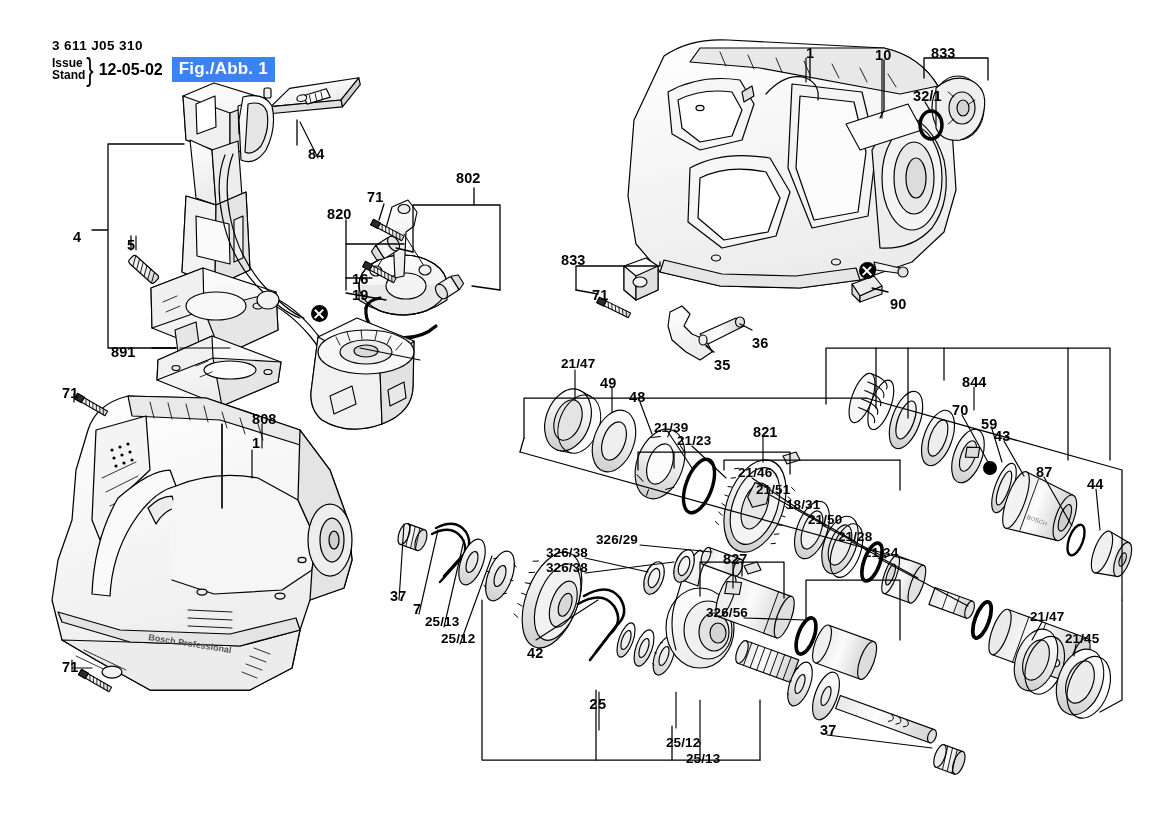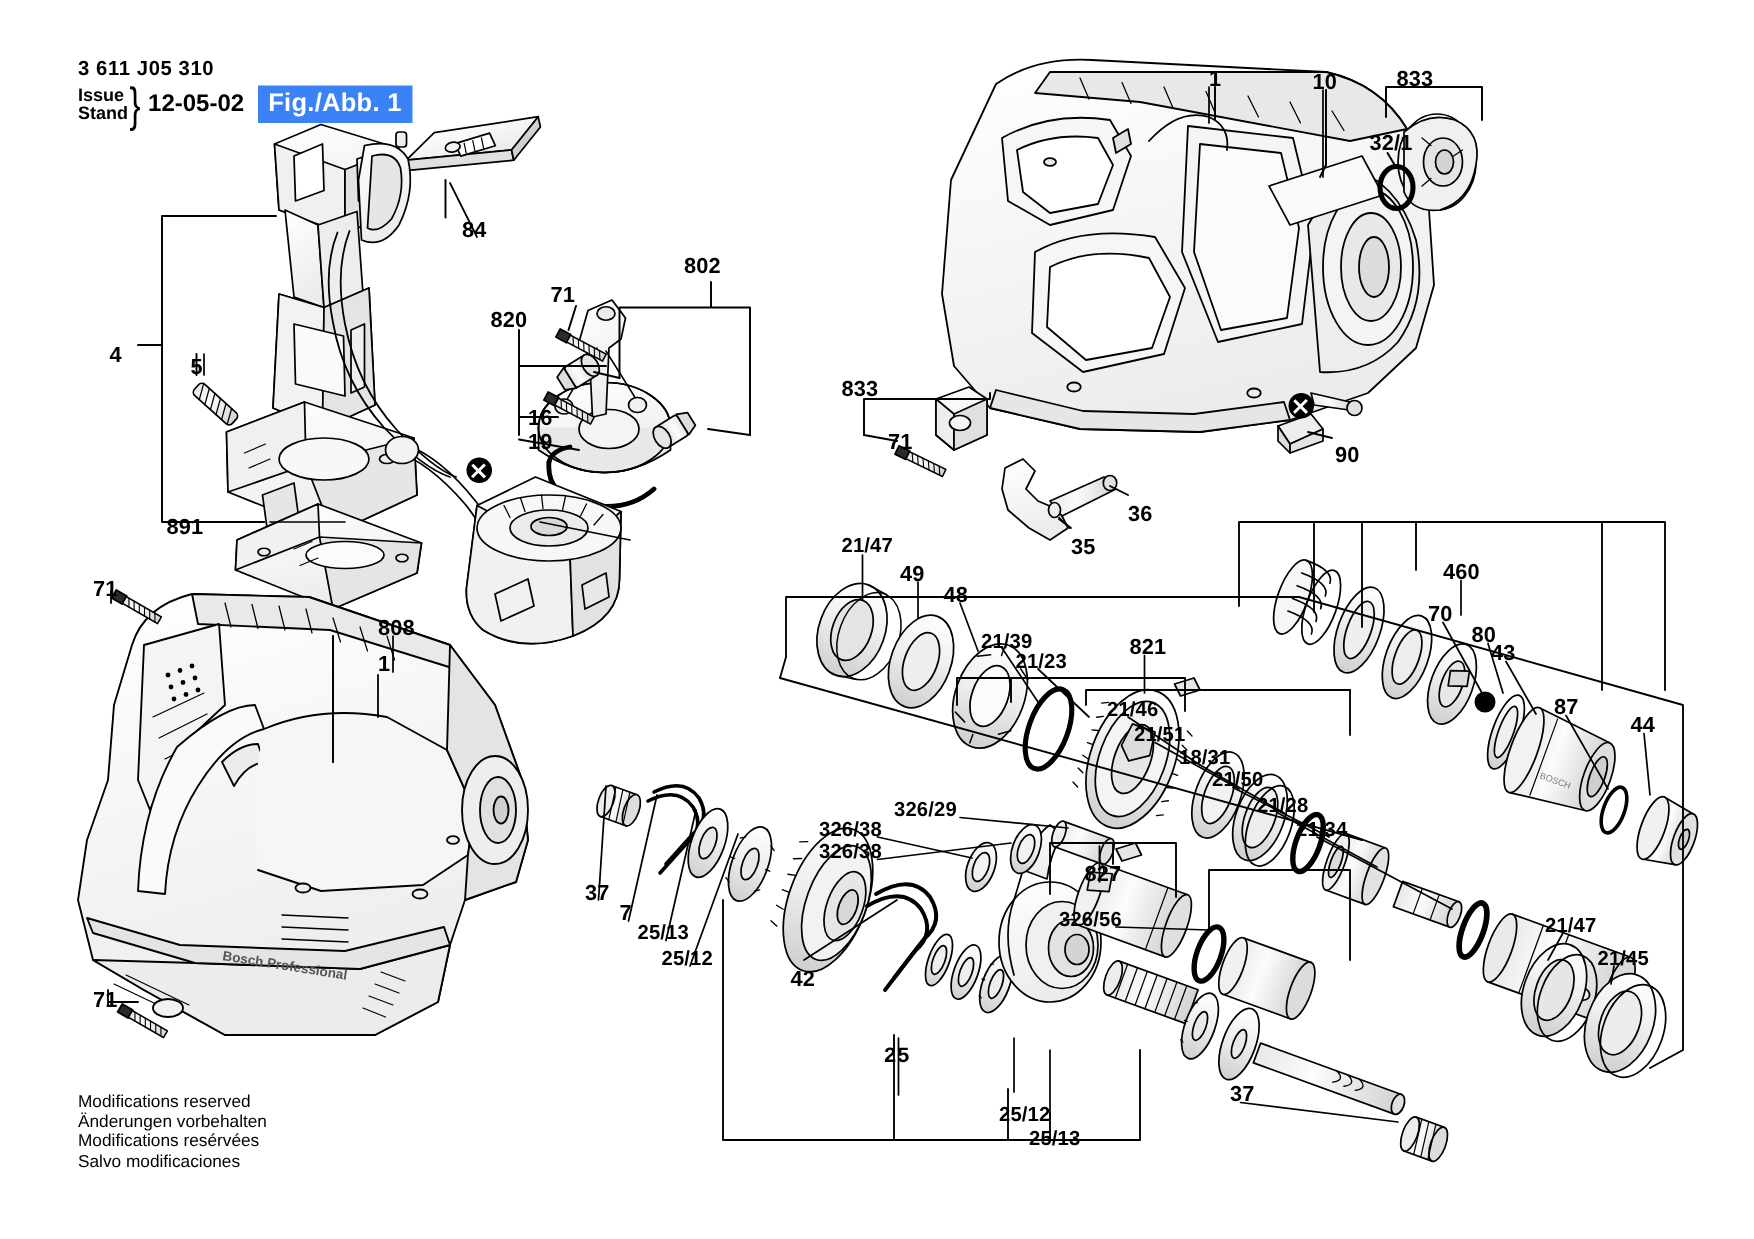--- a/index.html
+++ b/index.html
@@ -709,48 +709,42 @@
       <div class="cal" style="left: 629px; top: 390px;">48</div>
       <div class="cal sm" style="left: 654px; top: 421px;">21/39</div>
       <div class="cal sm" style="left: 677px; top: 434px;">21/23</div>
       <div class="cal" style="left: 753px; top: 425px;">821</div>
       <div class="cal sm" style="left: 738px; top: 466px;">21/46</div>
       <div class="cal sm" style="left: 756px; top: 483px;">21/51</div>
       <div class="cal sm" style="left: 786px; top: 498px;">18/31</div>
       <div class="cal sm" style="left: 808px; top: 513px;">21/50</div>
       <div class="cal sm" style="left: 838px; top: 530px;">21/28</div>
       <div class="cal sm" style="left: 864px; top: 546px;">21/34</div>
-      <div class="cal" style="left: 962px; top: 375px;">460</div>
+      <div class="cal" style="left: 962px; top: 375px;">844</div>
       <div class="cal" style="left: 952px; top: 403px;">70</div>
-      <div class="cal" style="left: 981px; top: 417px;">80</div>
+      <div class="cal" style="left: 981px; top: 417px;">59</div>
       <div class="cal" style="left: 994px; top: 429px; text-align: center;">43</div>
       <div class="cal" style="left: 1036px; top: 465px;">87</div>
       <div class="cal" style="left: 1087px; top: 477px;">44</div>
       <div class="cal" style="left: 390px; top: 589px;">37</div>
       <div class="cal" style="left: 413px; top: 602px;">7</div>
       <div class="cal sm" style="left: 425px; top: 615px;">25/13</div>
       <div class="cal sm" style="left: 441px; top: 632px;">25/12</div>
       <div class="cal" style="left: 527px; top: 646px;">42</div>
       <div class="cal sm" style="left: 546px; top: 546px;">326/38</div>
       <div class="cal sm" style="left: 546px; top: 561px;">326/38</div>
       <div class="cal sm" style="left: 596px; top: 533px;">326/29</div>
-      <div class="cal" style="left: 723px; top: 576px;">827</div>
+      <div class="cal" style="left: 723px; top: 552px;">827</div>
       <div class="cal sm" style="left: 706px; top: 606px;">326/56</div>
       <div class="cal" style="left: 589px; top: 698px; font-family: Liberation Mono, monospace;">25</div>
       <div class="cal sm" style="left: 666px; top: 736px;">25/12</div>
       <div class="cal sm" style="left: 686px; top: 752px;">25/13</div>
       <div class="cal" style="left: 820px; top: 723px;">37</div>
       <div class="cal sm" style="left: 1030px; top: 610px;">21/47</div>
       <div class="cal sm" style="left: 1065px; top: 632px;">21/45</div>
     </div>
   <div id="xmark-host">
       <div class="xmark" style="left: 311px; top: 305px;"></div>
       <div class="xmark" style="left: 859px; top: 262px;"></div>
     </div>
 
-  <div class="footer">
-    <div>Modifications reserved</div>
-    <div>Änderungen vorbehalten</div>
-    <div>Modifications resérvées</div>
-    <div>Salvo modificaciones</div>
-  </div>
 
 </div>
 
 </body></html>

